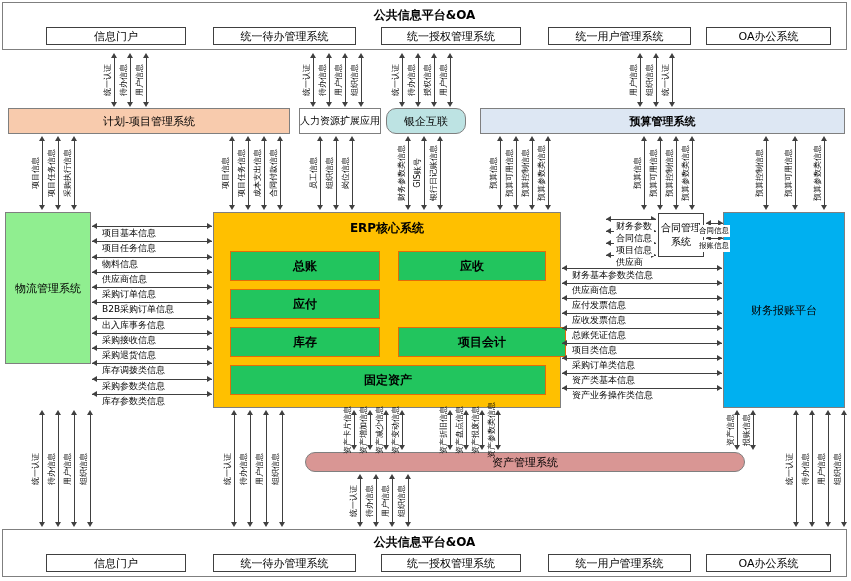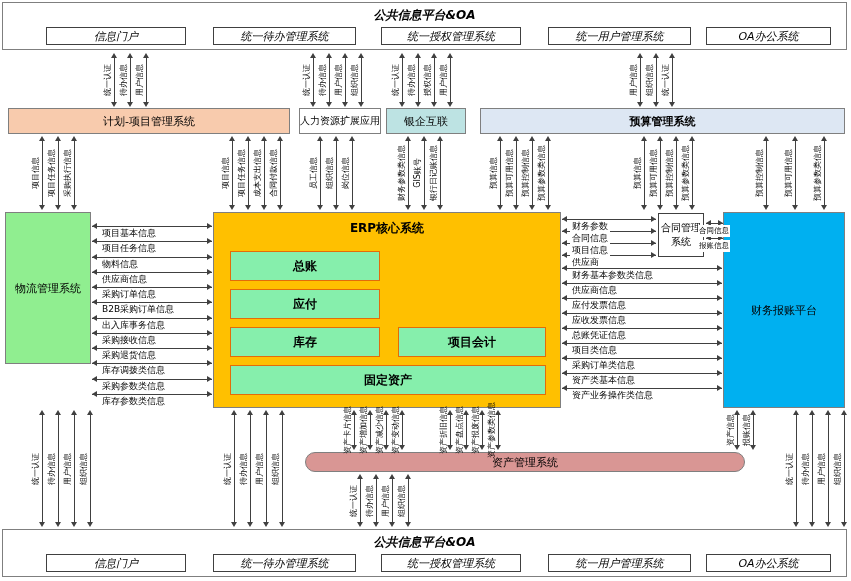--- a/index.html
+++ b/index.html
@@ -1,31 +1,31 @@
 <!DOCTYPE html>
 <html style="--plan: #F8CBAD; --bank: #BDE3E3; --budget: #DDE7F3; --logistics: #90EE90; --erp: #FFC000; --erp_module_border: #E36C09; --finance: #00B0F0; --asset: #D99694; --arrow: #404040;"><head>
 <meta charset="utf-8">
 <style>
   *{margin:0;padding:0;box-sizing:border-box;}
   body{background:#fff;font-family:"DejaVu Sans","Liberation Sans",sans-serif;}
   .canvas{position:relative;width:851px;height:581px;background:#fff;overflow:hidden;}
 
   
-  .band{position:absolute;left:2px;width:845px;height:48px;border:1px solid #7f7f7f;background:#fff;font-style:italic;}
+  .band{position:absolute;left:2px;width:845px;height:48px;border:1px solid #7f7f7f;background:#fff;}
   .band-title{text-align:center;font-size:12px;font-weight:bold;padding-top:4px;color:#000;}
   .pbox{position:absolute;top:24px;height:18px;border:1px solid #404040;background:#fff;font-size:11px;color:#000;display:flex;align-items:center;justify-content:center;white-space:nowrap;}
 
   
   .sysbox{position:absolute;height:26px;border:1px solid #7f7f7f;font-size:11px;color:#000;display:flex;align-items:center;justify-content:center;white-space:nowrap;}
 
   
   .corebox{position:absolute;border:1px solid #7f7f7f;color:#000;display:flex;align-items:center;justify-content:center;}
   .erpbox{position:absolute;left:213px;top:212px;width:348px;height:196px;background:var(--erp,#FFC000);border:1px solid #7f7f7f;}
   .erp-title{position:absolute;top:7px;left:0;right:0;text-align:center;font-size:12px;font-weight:bold;color:#000;}
-  .module{position:absolute;background:#86efac;border:1px solid var(--erp_module_border,#E36C09);font-size:12px;font-weight:bold;color:#000;display:flex;align-items:center;justify-content:center;}
+  .module{position:absolute;background:#22c55e;border:1px solid var(--erp_module_border,#E36C09);font-size:12px;font-weight:bold;color:#000;display:flex;align-items:center;justify-content:center;}
 
   
   .vcluster{position:absolute;display:flex;gap:1px;}
   .vcluster.wide{gap:14px;}
   .vpair{position:relative;width:15px;height:100%;flex:none;}
   .vlabel{position:absolute;left:4px;top:50%;transform:translate(-50%,-50%) rotate(-90deg);white-space:nowrap;font-size:8px;line-height:8px;color:#000;}
   .varrow{position:absolute;right:1px;top:0;bottom:0;width:7px;}
   .varrow i,.hline i{display:block;}
   .varrow .ln{position:absolute;left:3px;top:4px;bottom:4px;width:1px;background:var(--arrow,#404040);}
   .varrow .at{position:absolute;left:0;top:0;width:0;height:0;border-left:3.5px solid transparent;border-right:3.5px solid transparent;border-bottom:5px solid var(--arrow,#404040);}
@@ -49,31 +49,32 @@
     <div class="band-title">公共信息平台&amp;OA</div>
     <div class="pbox" style="left:43px;width:140px;">信息门户</div>
     <div class="pbox" style="left:210px;width:143px;">统一待办管理系统</div>
     <div class="pbox" style="left:378px;width:140px;">统一授权管理系统</div>
     <div class="pbox" style="left:545px;width:143px;">统一用户管理系统</div>
     <div class="pbox" style="left:703px;width:125px;">OA办公系统</div>
   </div>
 
   <div class="sysbox" style="left:8px;top:108px;width:282px;background:var(--plan,#F8CBAD);">计划-项目管理系统</div>
   <div class="sysbox" style="left:299px;top:108px;width:82px;background:#fff;font-size:10px;">人力资源扩展应用</div>
-  <div class="sysbox" style="left:386px;top:108px;width:80px;background:var(--bank,#BDE3E3);">银企互联</div>
+  <div class="sysbox" style="left:386px;top:108px;width:80px;background:var(--bank,#BDE3E3);border-radius:10px;">银企互联</div>
   <div class="sysbox" style="left:480px;top:108px;width:365px;background:var(--budget,#DDE7F3);font-weight:bold;">预算管理系统</div>
 
   <div class="corebox" style="left:5px;top:212px;width:86px;height:152px;background:var(--logistics,#90EE90);font-size:11px;">物流管理系统</div>
 
   <div class="erpbox">
     <div class="erp-title">ERP核心系统</div>
     <div class="module" style="left:16px;top:38px;width:150px;height:30px;">总账</div>
+    <div class="module" style="left:184px;top:38px;width:148px;height:30px;">应收</div>
     <div class="module" style="left:16px;top:76px;width:150px;height:30px;">应付</div>
     <div class="module" style="left:16px;top:114px;width:150px;height:30px;">库存</div>
-    <div class="module" style="left:184px;top:114px;width:148px;height:30px;">项目会计</div>
+    <div class="module" style="left:184px;top:114px;width:168px;height:30px;">项目会计</div>
     <div class="module" style="left:16px;top:152px;width:316px;height:30px;">固定资产</div>
   </div>
 
   <div class="corebox" style="left:658px;top:213px;width:46px;height:44px;background:#fff;border-color:#404040;font-size:10px;text-align:center;">合同管理系统</div>
 
   <div class="corebox" style="left:723px;top:212px;width:122px;height:196px;background:var(--finance,#00B0F0);font-size:11px;">财务报账平台</div>
 
   <div class="corebox" style="left:305px;top:452px;width:440px;height:20px;background:var(--asset,#D99694);font-size:11px;border-radius:10px;">资产管理系统</div>
 
   <div class="vcluster" style="left:104px;top:53px;height:54px;">
@@ -447,21 +448,21 @@
         </span><span class="hlabel">库存调拨类信息</span></div>
       <div class="hrow"><span class="hline">
           <i class="al"></i>
           <i class="ar"></i>
         </span><span class="hlabel">采购参数类信息</span></div>
       <div class="hrow"><span class="hline">
           <i class="al"></i>
           <i class="ar"></i>
         </span><span class="hlabel">库存参数类信息</span></div>
     </div>
-  <div class="hcluster" style="left:562px;top:214px;width:94px;height:48px;">
+  <div class="hcluster" style="left:562px;top:214px;width:94px;height:48px;padding-left:44px;">
       <div class="hrow"><span class="hline">
           <i class="al"></i>
           <i class="ar"></i>
         </span><span class="hlabel">财务参数</span></div>
       <div class="hrow"><span class="hline">
           <i class="al"></i>
           <i class="ar"></i>
         </span><span class="hlabel">合同信息</span></div>
       <div class="hrow"><span class="hline">
           <i class="al"></i>

